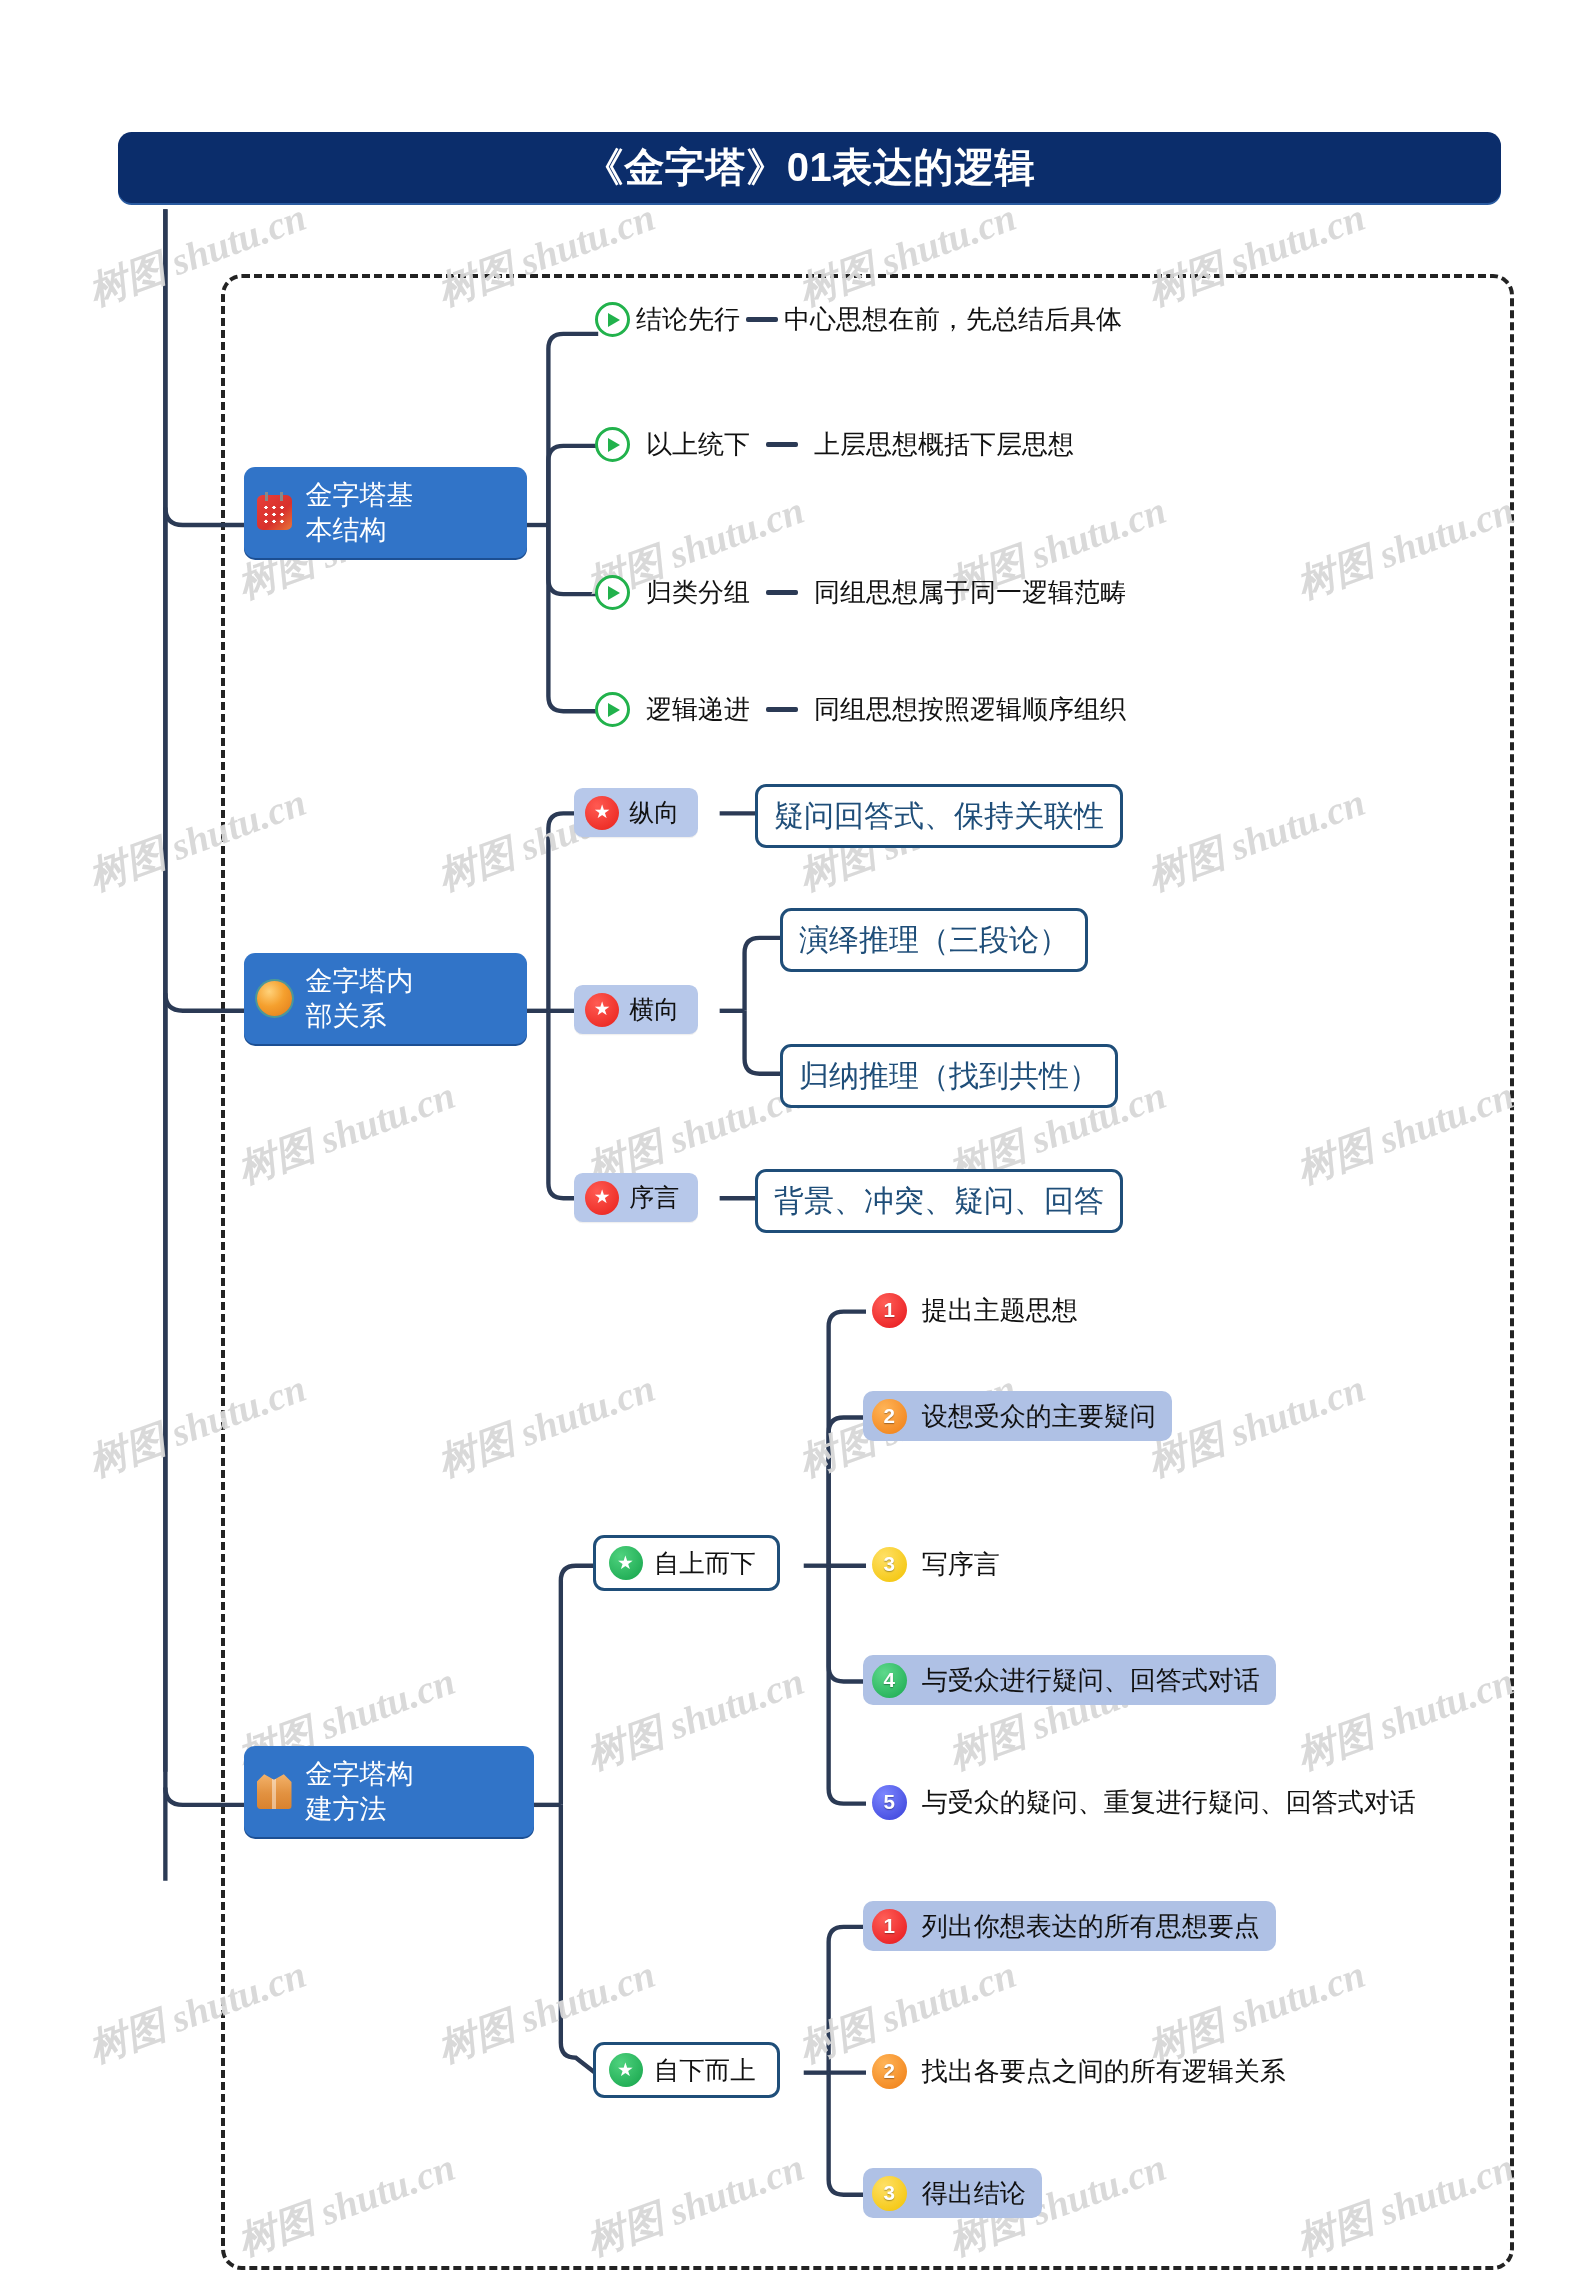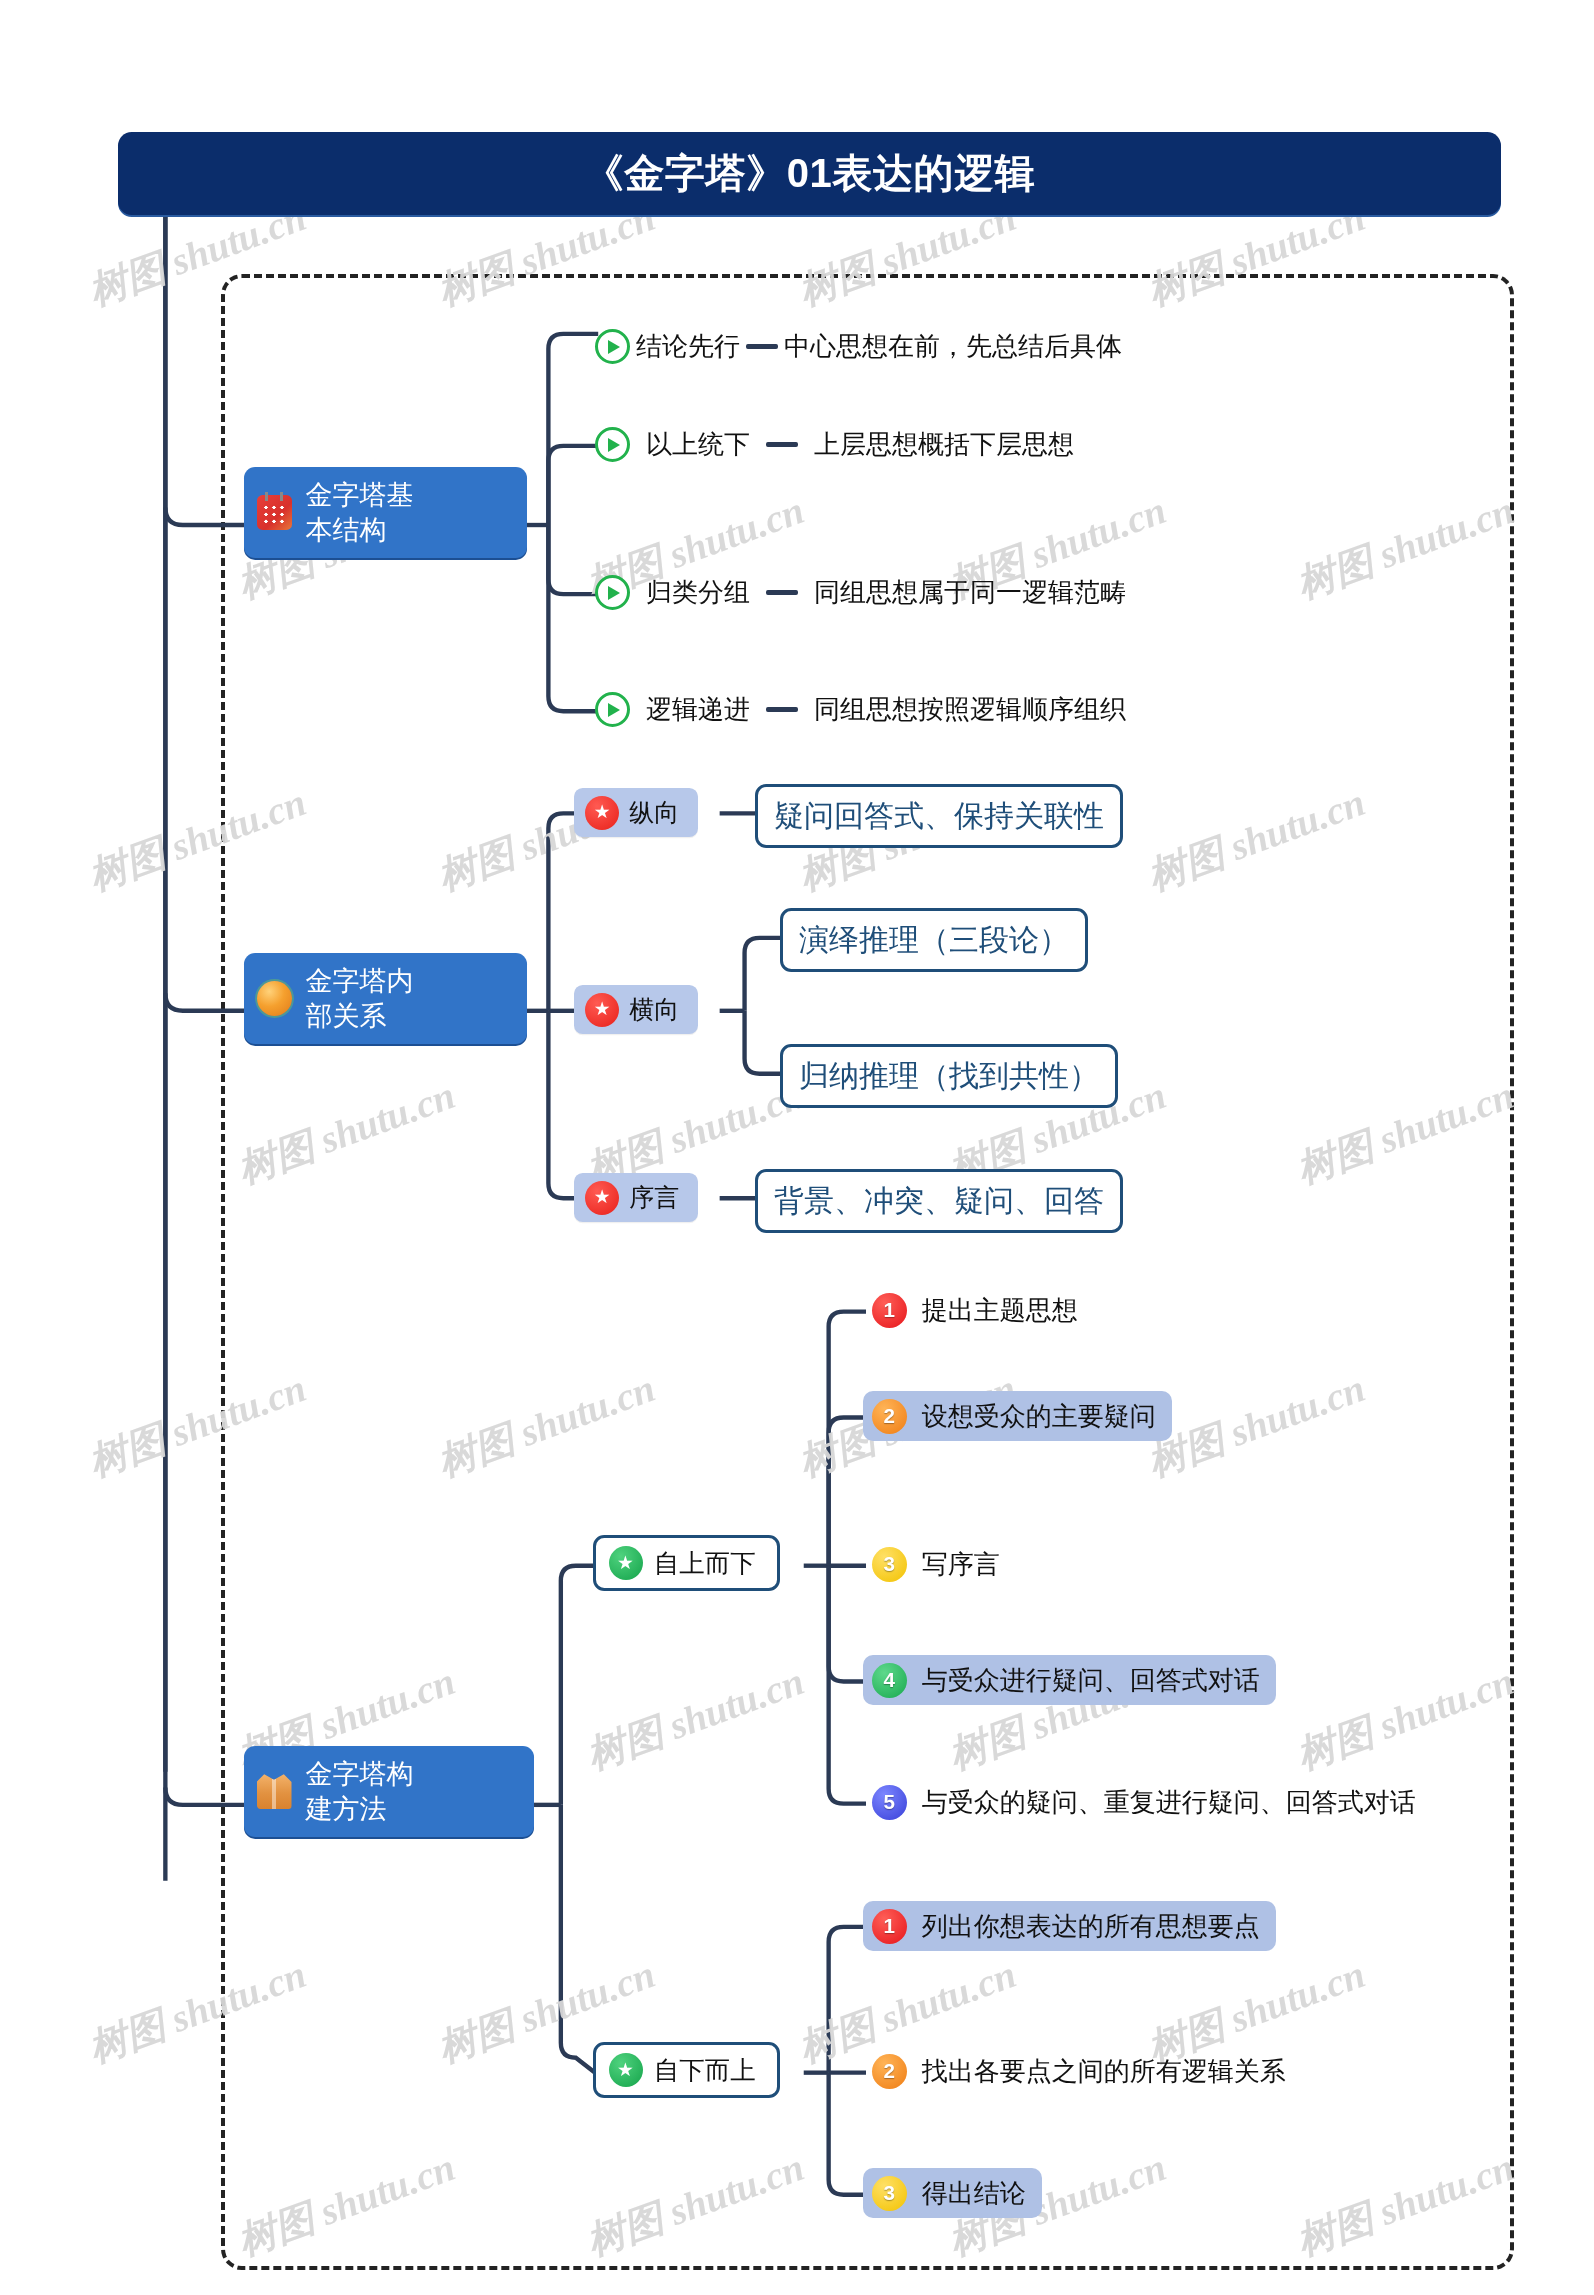--- a/index.html
+++ b/index.html
@@ -43,21 +43,21 @@
     width: 1293px; height: 1996px;
     border: 4.4px dashed #232323;
     border-radius: 21px;
     z-index: 1;
   }
 
   
   #title-bar {
     position: absolute;
     left: 118px; top: 132px;
-    width: 1383px; height: 83px;
+    width: 1383px; height: 71px;
     background: #0b2d6b;
     border-radius: 13.7px;
     box-shadow: 0 1.9px 0 #2a5ba0;
     display: flex;
     align-items: center;
     justify-content: center;
     z-index: 4;
   }
   #title-text {
     color: #ffffff;
@@ -315,21 +315,21 @@
     <path d="M1330,3328 L1330,3118 q0,-24 24,-24 L1390,3094"></path>
     <path d="M1330,3328 L1390,3328"></path>
     <path d="M1330,3328 L1330,3500 q0,24 24,24 L1390,3524"></path>
   </svg>
 
   <div class="node branch" style="left:244px; top:467px; width:283px;">
     <span class="ico ico-abacus"></span>
     <span class="blabel">金字塔基本结构</span>
   </div>
 
-  <div class="node termrow" style="left:595px; top:329px;gap:6px;">
+  <div class="node termrow" style="left:595px; top:302px;gap:6px;">
     <span class="play"></span>
     <span class="term">结论先行</span>
     <span class="dash"></span>
     <span class="desc">中心思想在前，先总结后具体</span>
   </div>
 
   <div class="node termrow" style="left:595px; top:427px;">
     <span class="play"></span>
     <span class="term">以上统下</span>
     <span class="dash"></span>

